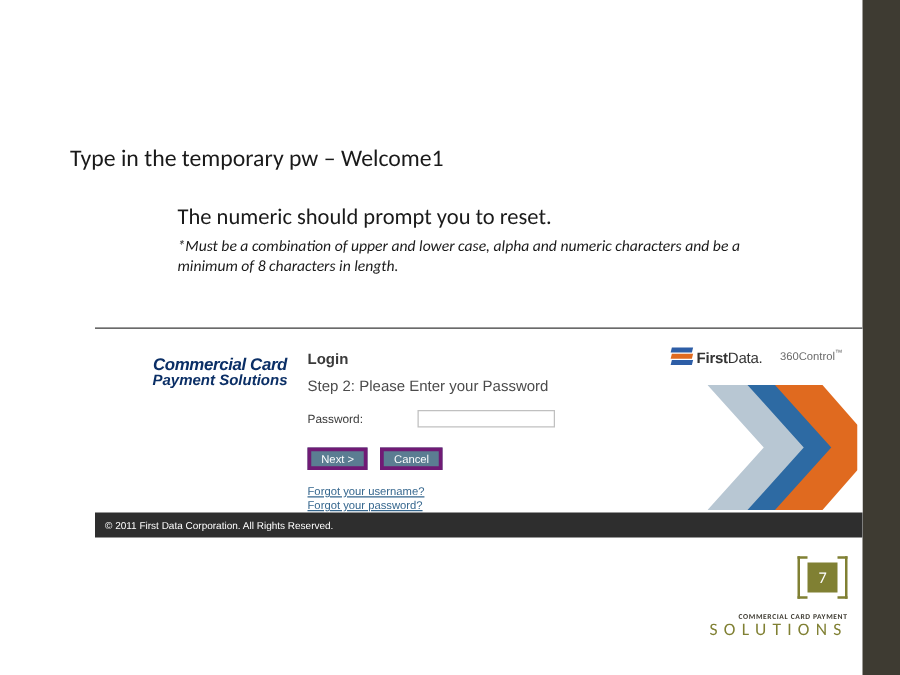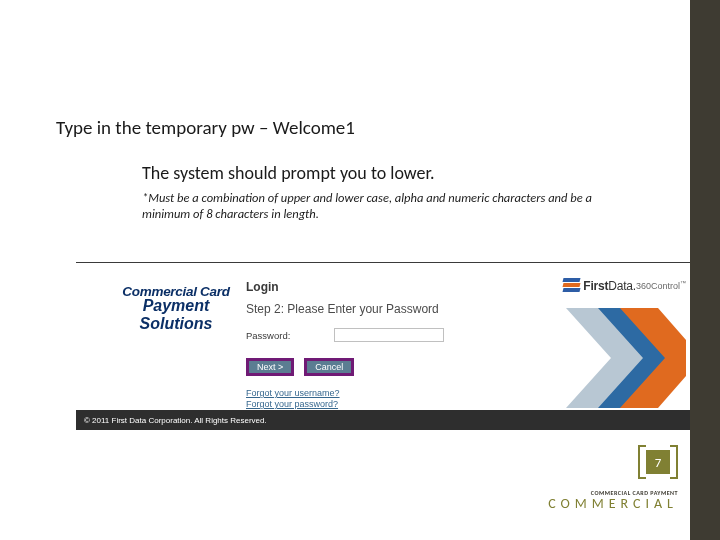--- a/index.html
+++ b/index.html
@@ -66,21 +66,21 @@
   .brand-left {
     position: absolute;
     left: 30px;
     top: 22px;
     width: 140px;
     text-align: center;
     font-family: "Trebuchet MS", Arial, sans-serif;
     color: #0b2f66;
   }
   .brand-left .l1 { font-size: 13.5px; font-weight: 800; font-style: italic; letter-spacing: -0.3px; }
-  .brand-left .l2 { font-size: 16px; font-weight: 800; font-style: italic; margin-top: -2px; }
+  .brand-left .l2 { font-size: 12px; font-weight: 800; font-style: italic; margin-top: -2px; }
 
   .login-col {
     position: absolute;
     left: 170px;
     top: 18px;
     width: 260px;
     font-family: Arial, sans-serif;
   }
   .login-heading {
     font-size: 12px;
@@ -140,24 +140,25 @@
     font-size: 9px;
     color: #36678e;
     text-decoration: underline;
     margin-top: 1px;
     cursor: pointer;
   }
 
   
   .brand-right {
     position: absolute;
-    right: 4px;
+    right: 16px;
     top: 16px;
     display: flex;
     align-items: flex-start;
+    gap: 14px;
   }
   .fd-logo { display: flex; align-items: center; gap: 3px; }
   .flag {
     width: 17px; height: 15px; position: relative;
   }
   .flag .bar { position: absolute; left: 0; width: 100%; height: 4px; transform: skew(-14deg); }
   .flag .b1 { top: 0; background: #2d5da6; }
   .flag .b2 { top: 5px; background: #e06a1f; }
   .flag .b3 { top: 10px; background: #2d5da6; }
   .fd-text { font-family: Arial, sans-serif; font-size: 12px; color: #333; letter-spacing: -0.2px; }
@@ -239,21 +240,21 @@
     font-weight: 400;
     margin-top: 1px;
   }
 </style>
 </head>
 <body>
 
 <div class="sidebar"></div>
 
 <div class="instr-title">Type in the temporary pw – Welcome1</div>
-<div class="instr-sub">The system should prompt you to lower.</div>
+<div class="instr-sub">The numeric should prompt you to reset.</div>
 <div class="instr-note">*Must be a combination of upper and lower case, alpha and numeric characters and be a minimum of 8 characters in length.</div>
 
 <div class="shot">
   <div class="topline"></div>
 
   <div class="brand-left">
     <div class="l1">Commercial Card</div>
     <div class="l2">Payment Solutions</div>
   </div>
 
@@ -307,14 +308,14 @@
 </div>
 
 <div class="pagenum">
   <div class="bracket"></div>
   <div class="num">7</div>
   <div class="bracket r"></div>
 </div>
 
 <div class="solutions">
   <div class="t1">COMMERCIAL CARD PAYMENT</div>
-  <div class="t2">COMMERCIAL</div>
+  <div class="t2">SOLUTIONS</div>
 </div>
 
 </body></html>

